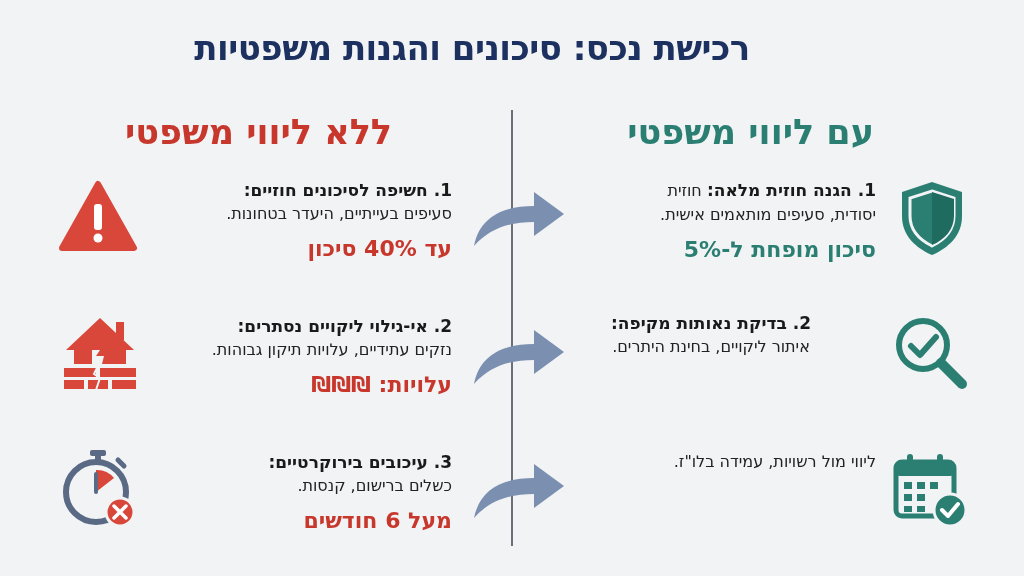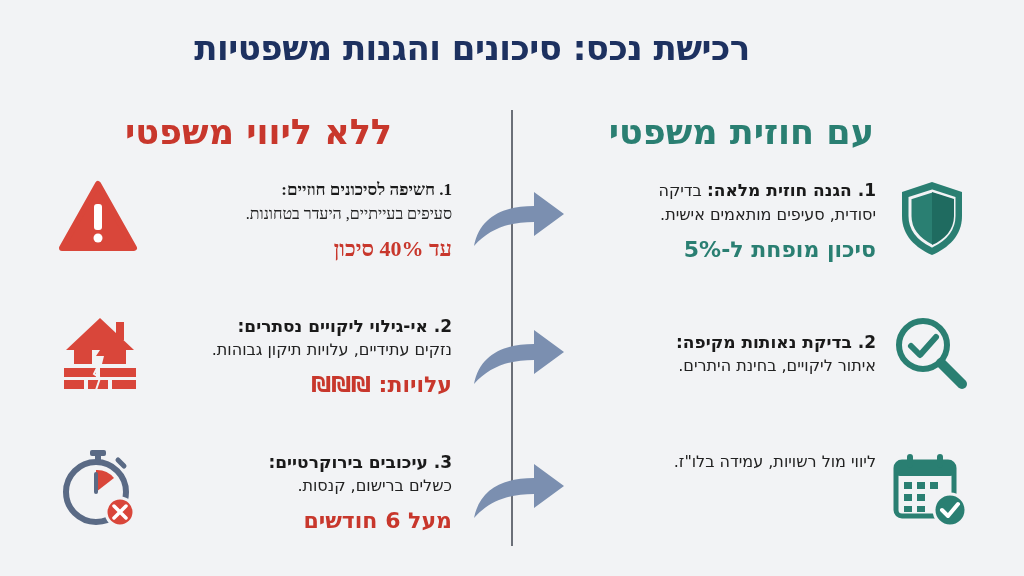--- a/index.html
+++ b/index.html
@@ -41,37 +41,37 @@
   .icon { position: absolute; width: 80px; height: 80px; }
   .arrow { position: absolute; width: 100px; height: 70px; }
 </style>
 </head>
 <body>
 
 <div class="title">רכישת נכס: סיכונים והגנות משפטיות</div>
 
 <div class="divider"></div>
 
-<div class="col-heading right">עם חוזית משפטי</div>
+<div class="col-heading right">עם ליווי משפטי</div>
 <div class="col-heading left">ללא ליווי משפטי</div>
 
 <div class="item right" style="top:178px;">
-  <div><span class="head">1. הגנה חוזית מלאה:</span><span class="desc"> בדיקה</span></div>
+  <div><span class="head">1. הגנה חוזית מלאה:</span><span class="desc"> חוזית</span></div>
   <div class="desc">יסודית, סעיפים מותאמים אישית.</div>
   <div class="stat">סיכון מופחת ל-5%</div>
 </div>
-<div class="item right" style="top:330px;">
+<div class="item right" style="top:311px;text-align:center;">
   <div class="head">2. בדיקת נאותות מקיפה:</div>
   <div class="desc">איתור ליקויים, בחינת היתרים.</div>
 </div>
 <div class="item right" style="top:450px;">
   <div class="desc">ליווי מול רשויות, עמידה בלו"ז.</div>
 </div>
 
-<div class="item left" style="top:178px;font-family:Liberation Serif, serif;">
+<div class="item left" style="top:178px;">
   <div class="head">1. חשיפה לסיכונים חוזיים:</div>
   <div class="desc">סעיפים בעייתיים, היעדר בטחונות.</div>
   <div class="stat">עד 40% סיכון</div>
 </div>
 <div class="item left" style="top:314px;">
   <div class="head">2. אי-גילוי ליקויים נסתרים:</div>
   <div class="desc">נזקים עתידיים, עלויות תיקון גבוהות.</div>
   <div class="stat">עלויות: ₪₪₪</div>
 </div>
 <div class="item left" style="top:450px;">

